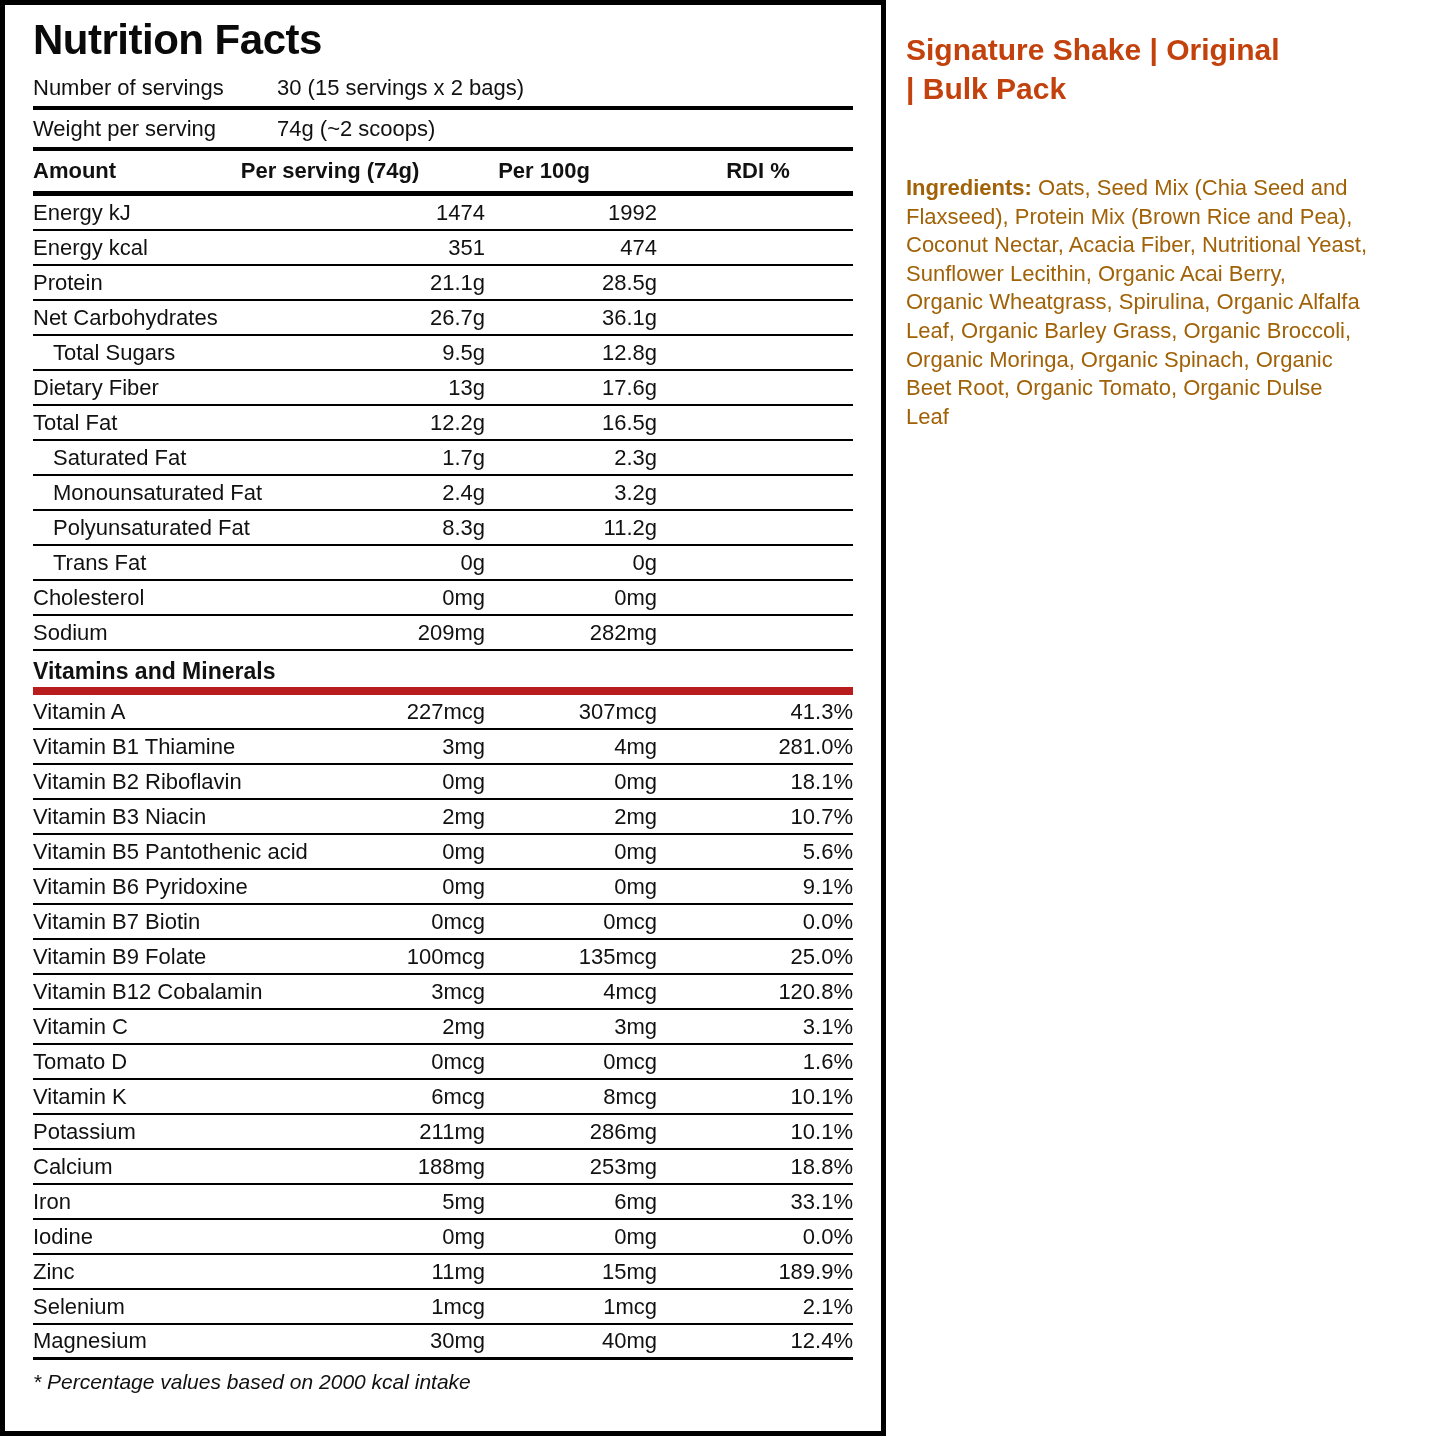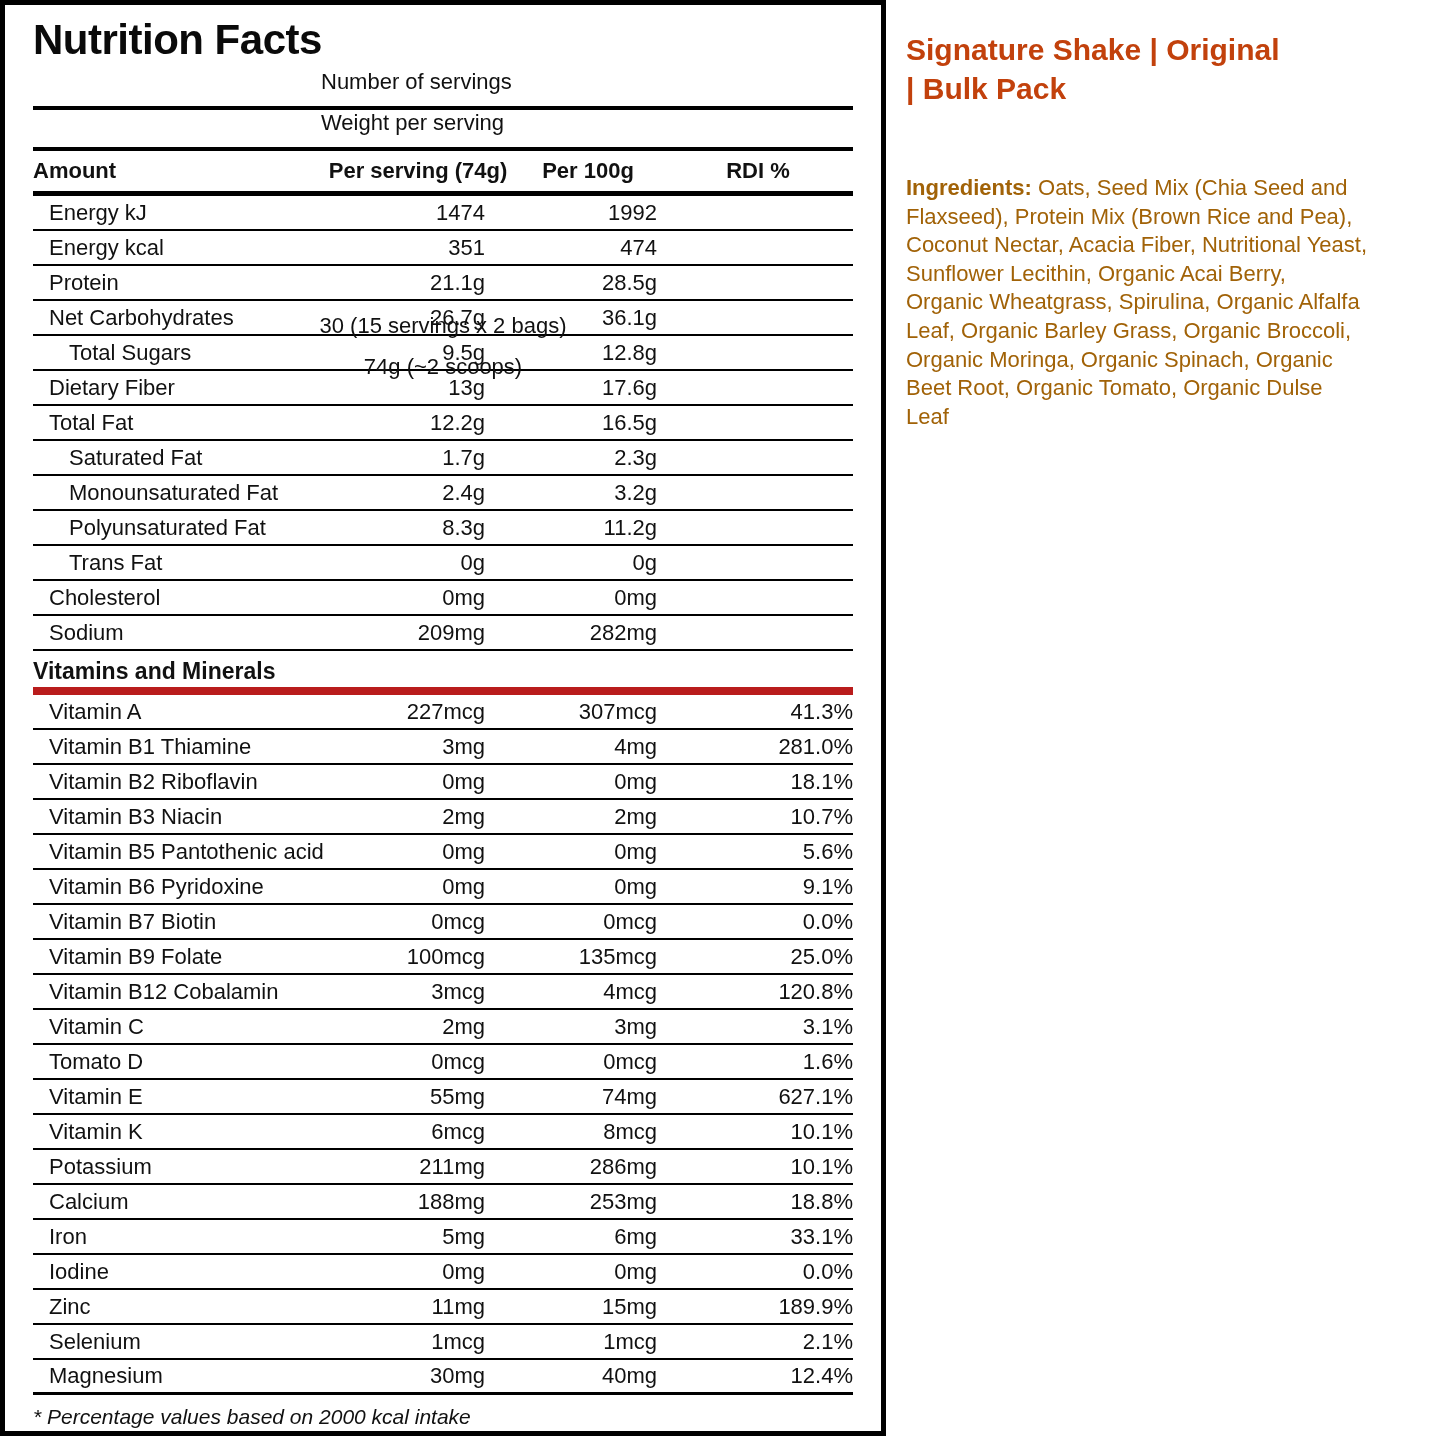--- a/index.html
+++ b/index.html
@@ -21,44 +21,44 @@
     background:#fff;
   }
   .nf-title {
     font-size:42px; font-weight:bold; letter-spacing:-0.5px;
     margin:0; padding-top:8px; height:56px; line-height:54px;
     color:#0a0a0a;
   }
   .info-row {
     display:flex; align-items:center;
     height:37px; border-bottom:4px solid #000;
-    font-size:22px; white-space:nowrap;flex-direction:column;
+    font-size:22px; white-space:nowrap;
   }
   .info-row .info-label { width:244px; flex:0 0 244px; }
 
   .head-row {
     display:flex; align-items:center;
     box-sizing:border-box;
     height:45px; border-bottom:5px solid #000000;
     font-size:22px; font-weight:bold; white-space:nowrap;
   }
   .head-row .c-amount { flex:1; }
-  .head-row .c1, .head-row .c2, .head-row .c3 { text-align:center; }
+  .head-row .c1, .head-row .c2, .head-row .c3 { text-align:center;margin-left:44px; }
 
   .c1 { width:190px; flex:0 0 190px; }
   .c2 { width:150px; flex:0 0 150px; }
   .c3 { width:190px; flex:0 0 190px; }
 
   .row {
     display:flex; align-items:center;
     box-sizing:border-box;
     height:35px; border-bottom:2px solid #000;
     font-size:22px; white-space:nowrap;
   }
-  .row .c-label { flex:1 1 auto; overflow:hidden;margin-left:16px; }
+  .row .c-label { flex:1 1 auto; overflow:hidden; }
   .row.indent .c-label { padding-left:20px; }
   .row .c-val { text-align:right; box-sizing:border-box; }
   .row .c1 { padding-right:28px; }
   .row .c2 { padding-right:6px; }
   .row .c3 { padding-right:0; }
   #vitamin-rows .row:last-child { border-bottom-width:3px; }
 
   .section-row {
     box-sizing:border-box;
     height:44px; line-height:40px;
@@ -261,26 +261,20 @@
           <span class="c-val c2">3mg</span>
           <span class="c-val c3">3.1%</span>
         </div>
         <div class="row">
           <span class="c-label">Tomato D</span>
           <span class="c-val c1">0mcg</span>
           <span class="c-val c2">0mcg</span>
           <span class="c-val c3">1.6%</span>
         </div>
         <div class="row">
-          <span class="c-label">Vitamin E</span>
-          <span class="c-val c1">55mg</span>
-          <span class="c-val c2">74mg</span>
-          <span class="c-val c3">627.1%</span>
-        </div>
-        <div class="row">
           <span class="c-label">Vitamin K</span>
           <span class="c-val c1">6mcg</span>
           <span class="c-val c2">8mcg</span>
           <span class="c-val c3">10.1%</span>
         </div>
         <div class="row">
           <span class="c-label">Potassium</span>
           <span class="c-val c1">211mg</span>
           <span class="c-val c2">286mg</span>
           <span class="c-val c3">10.1%</span>

